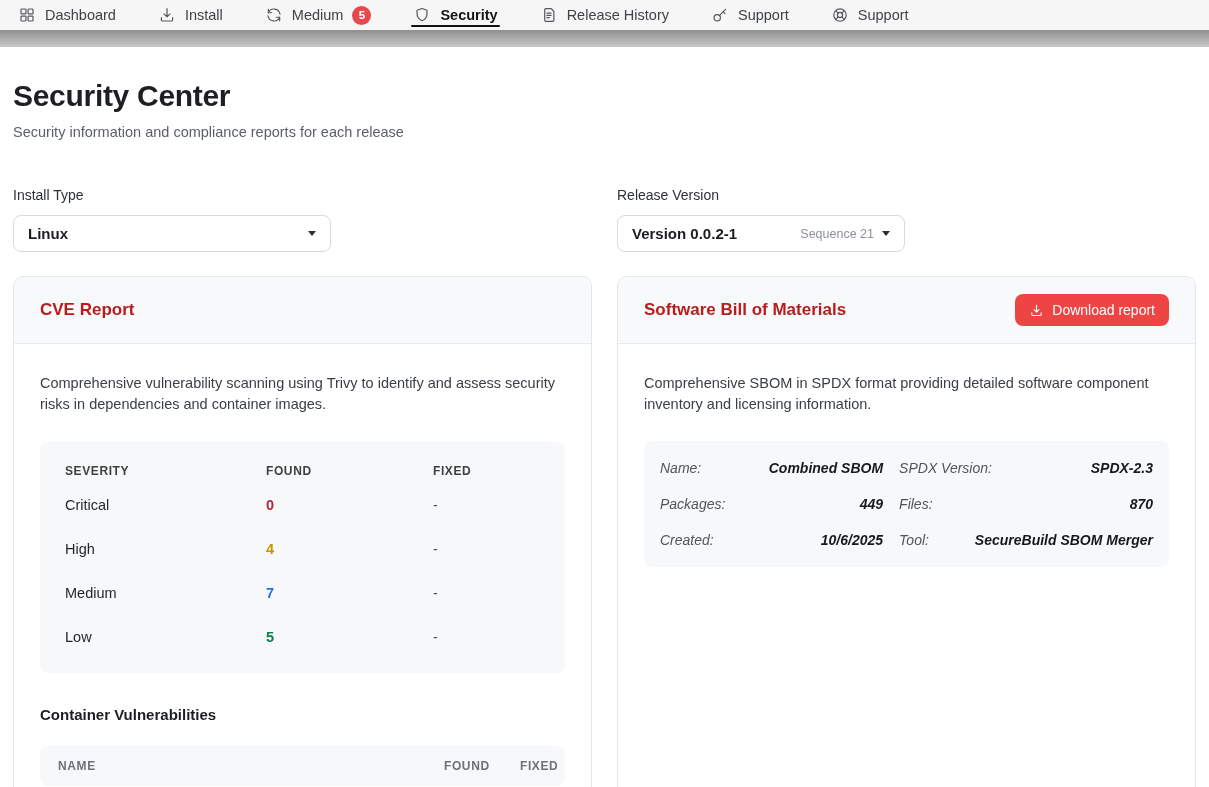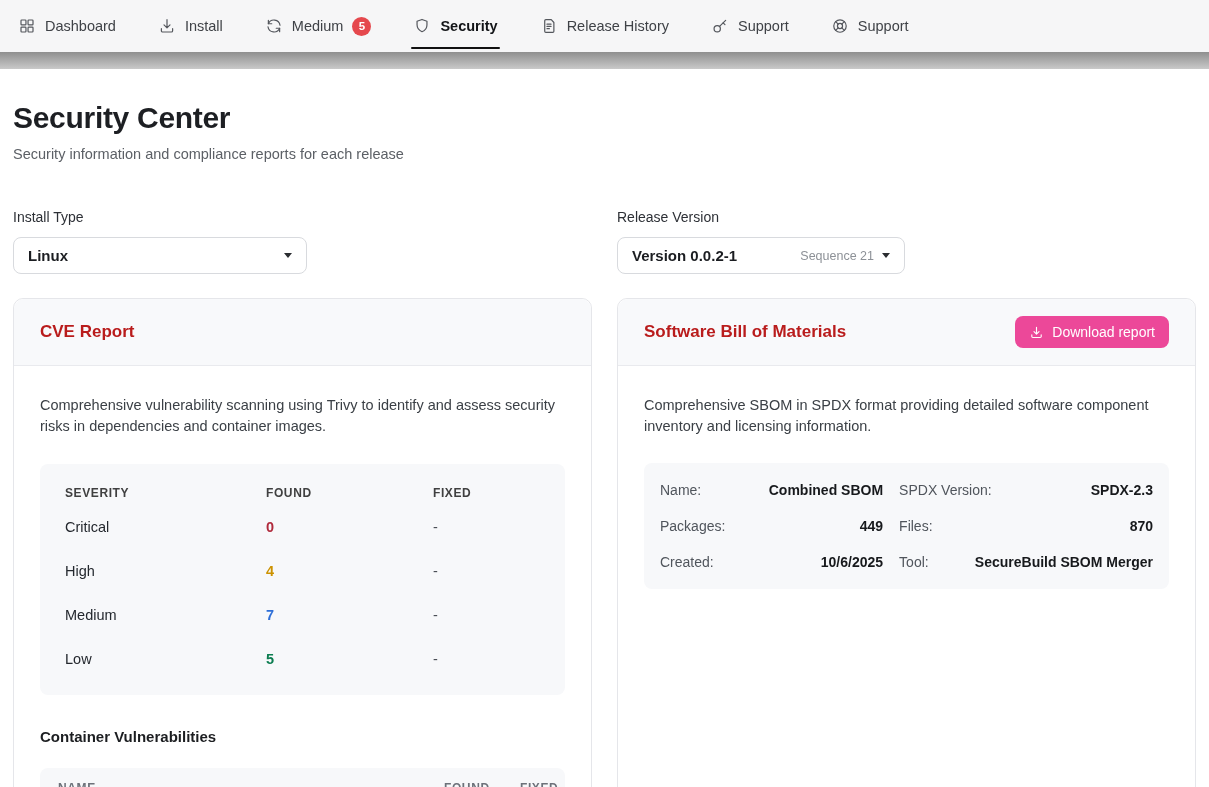--- a/index.html
+++ b/index.html
@@ -1,20 +1,20 @@
 <!DOCTYPE html>
 <html><head>
 <meta charset="utf-8">
 <style>
   * { margin:0; padding:0; box-sizing:border-box; }
   html,body { width:1209px; height:787px; overflow:hidden; background:#fff;
     font-family:"Liberation Sans", sans-serif; color:#202328; }
 
   
-  .nav { height:52px; background:#f6f6f7; display:flex; align-items:stretch;
+  .nav { height:30px; background:#f6f6f7; display:flex; align-items:stretch;
     gap:42px; padding:0 18px; }
   .nav-item { display:flex; align-items:center; gap:9px; font-size:14.5px;
     color:#3f4247; position:relative; cursor:pointer; white-space:nowrap; }
   .nav-item.active { color:#121417; font-weight:600; }
   .nav-item.active::after { content:''; position:absolute; left:-2px; right:-2px;
     bottom:3px; height:2.5px; background:#111; border-radius:2px; }
   .nav-icon { display:flex; align-items:center; color:#54575d; }
   .nav-icon svg { width:18px; height:18px; fill:none; stroke:currentColor;
     stroke-width:1.6; stroke-linecap:round; stroke-linejoin:round; }
   .nav-badge { min-width:19px; height:19px; border-radius:10px; color:#fff;
@@ -27,21 +27,21 @@
   .content { padding:0 13px; }
   .page-title { font-size:30px; font-weight:700; color:#1d1f23;
     letter-spacing:-0.3px; margin-top:32px; }
   .page-sub { font-size:14.5px; color:#5c6066; margin-top:11px; }
 
   .two-col { display:grid; grid-template-columns:1fr 1fr; column-gap:25px; }
 
   
   .filters { margin-top:47px; }
   .filter-label { font-size:14px; color:#2d3036; margin-bottom:12px; }
-  .select { width:294px; height:37px; background:#fff; border:1px solid #d8dade;
+  .select { width:318px; height:37px; background:#fff; border:1px solid #d8dade;
     border-radius:8px; display:flex; align-items:center; padding:0 14px;
     cursor:pointer; }
   .select-value { font-size:15px; font-weight:700; color:#1b1d21; flex:1; }
   .caret { width:0; height:0; border-left:4.5px solid transparent;
     border-right:4.5px solid transparent; border-top:5.5px solid #2b2d31;
     margin-left:8px; }
   .select.wide { width:288px; }
   .select-meta { font-size:12.5px; color:#8d9197; }
 
   
@@ -78,21 +78,21 @@
     height:40px; display:flex; align-items:center; padding:0 18px 0 18px;
     font-size:12px; font-weight:700; color:#6d727a; letter-spacing:0.6px; }
   .cv-name { flex:1; }
   .cv-found { width:76px; }
   .cv-fixed { width:35px; margin-right:-8px; }
 
   
   .sbom-box { margin-top:25px; background:#f7f8fa; border-radius:8px;
     padding:9px 16px; }
   .sbom-row { display:flex; height:36px; align-items:center; }
-  .sbom-pair { display:flex; align-items:flex-end; }
+  .sbom-pair { display:flex; align-items:flex-end;font-style:italic; }
   .sbom-pair.left { width:48.5%; padding-right:16px; }
   .sbom-pair.right { width:51.5%; }
   .sbom-label { font-size:14px; color:#50555c; }
   .sbom-value { flex:1; text-align:right; font-size:14px; font-weight:700;
     color:#17191c; white-space:nowrap; }
 </style>
 </head>
 <body>
 
 <div class="nav">
@@ -240,21 +240,21 @@
           <span class="cv-name">NAME</span>
           <span class="cv-found">FOUND</span>
           <span class="cv-fixed">FIXED</span>
         </div>
       </div>
     </div>
 
     <div class="card">
       <div class="card-header">
         <span class="card-title">Software Bill of Materials</span>
-        <button class="btn-primary" style="background: #ec4899;">
+        <button class="btn-primary" style="background: #ef4444;">
           <span class="nav-icon" style="color:#fff">
             <svg viewBox="0 0 24 24" style="width:15px;height:15px">
                 <path d="M12 3.5v10.5M8 10.5l4 4 4-4"></path>
                 <path d="M4.5 15.5v2.8a1.7 1.7 0 0 0 1.7 1.7h11.6a1.7 1.7 0 0 0 1.7-1.7v-2.8"></path>
               </svg>
           </span>
           <span>Download report</span>
         </button>
       </div>
       <div class="card-body">

